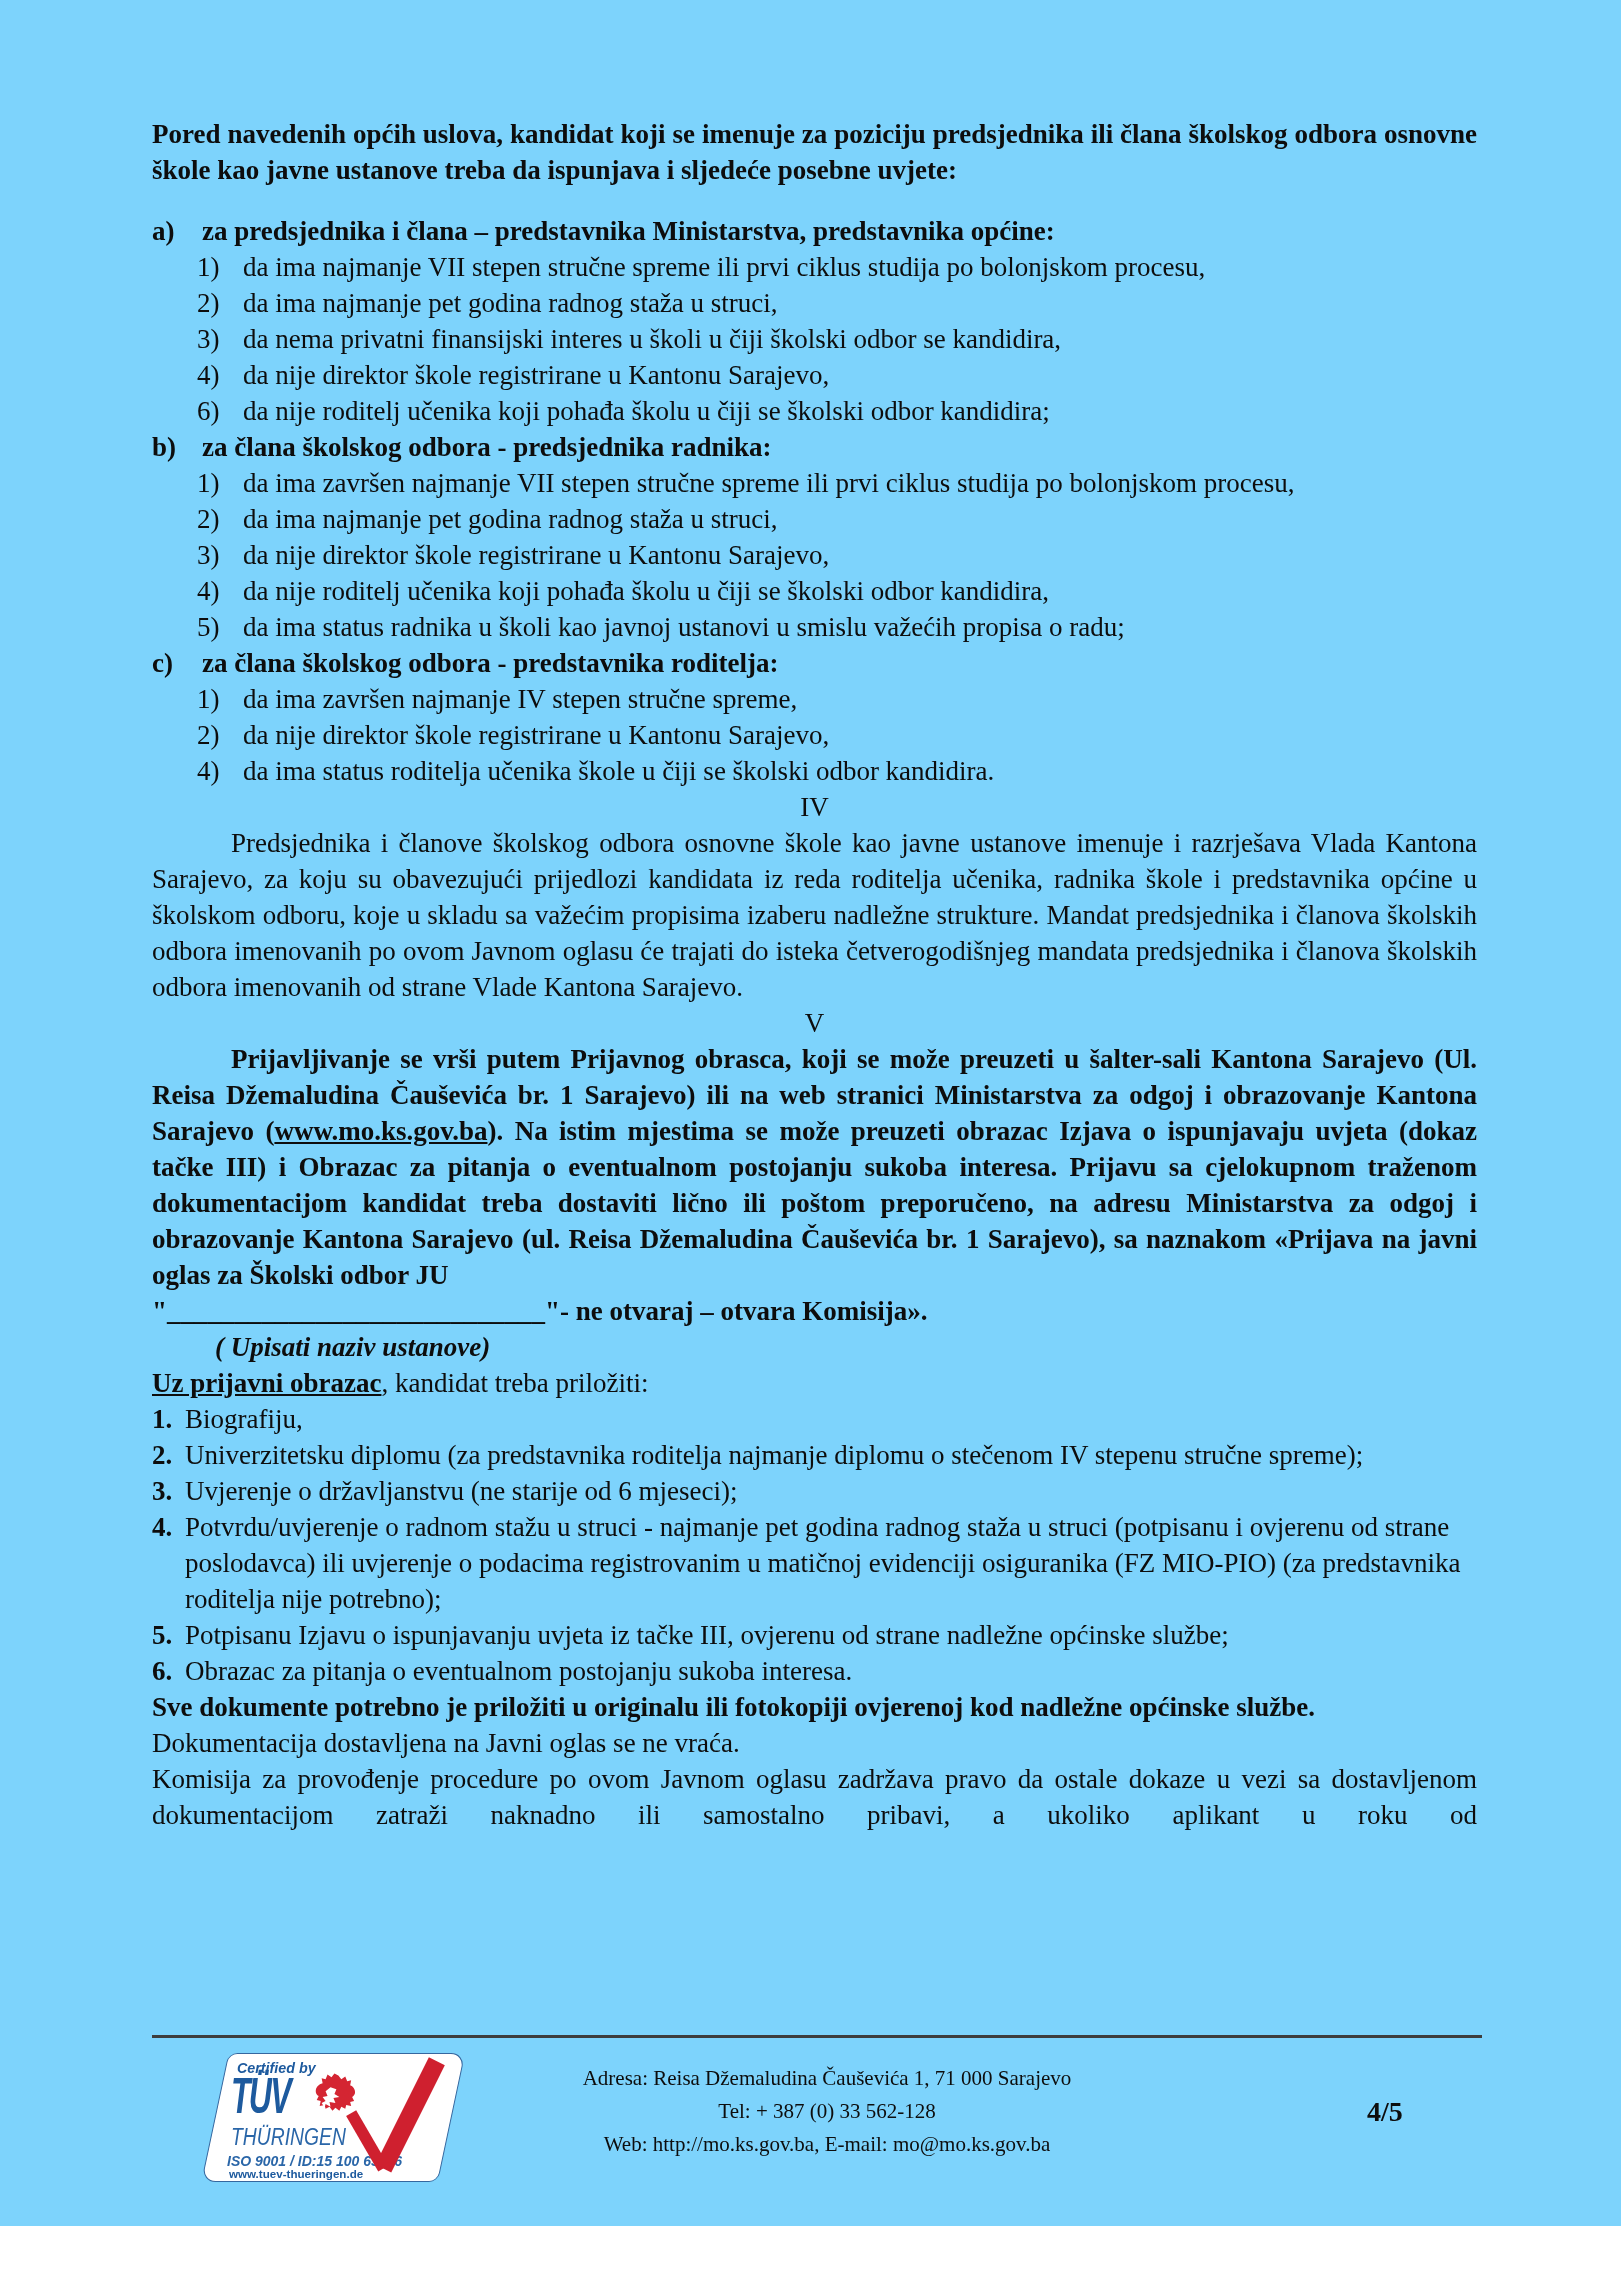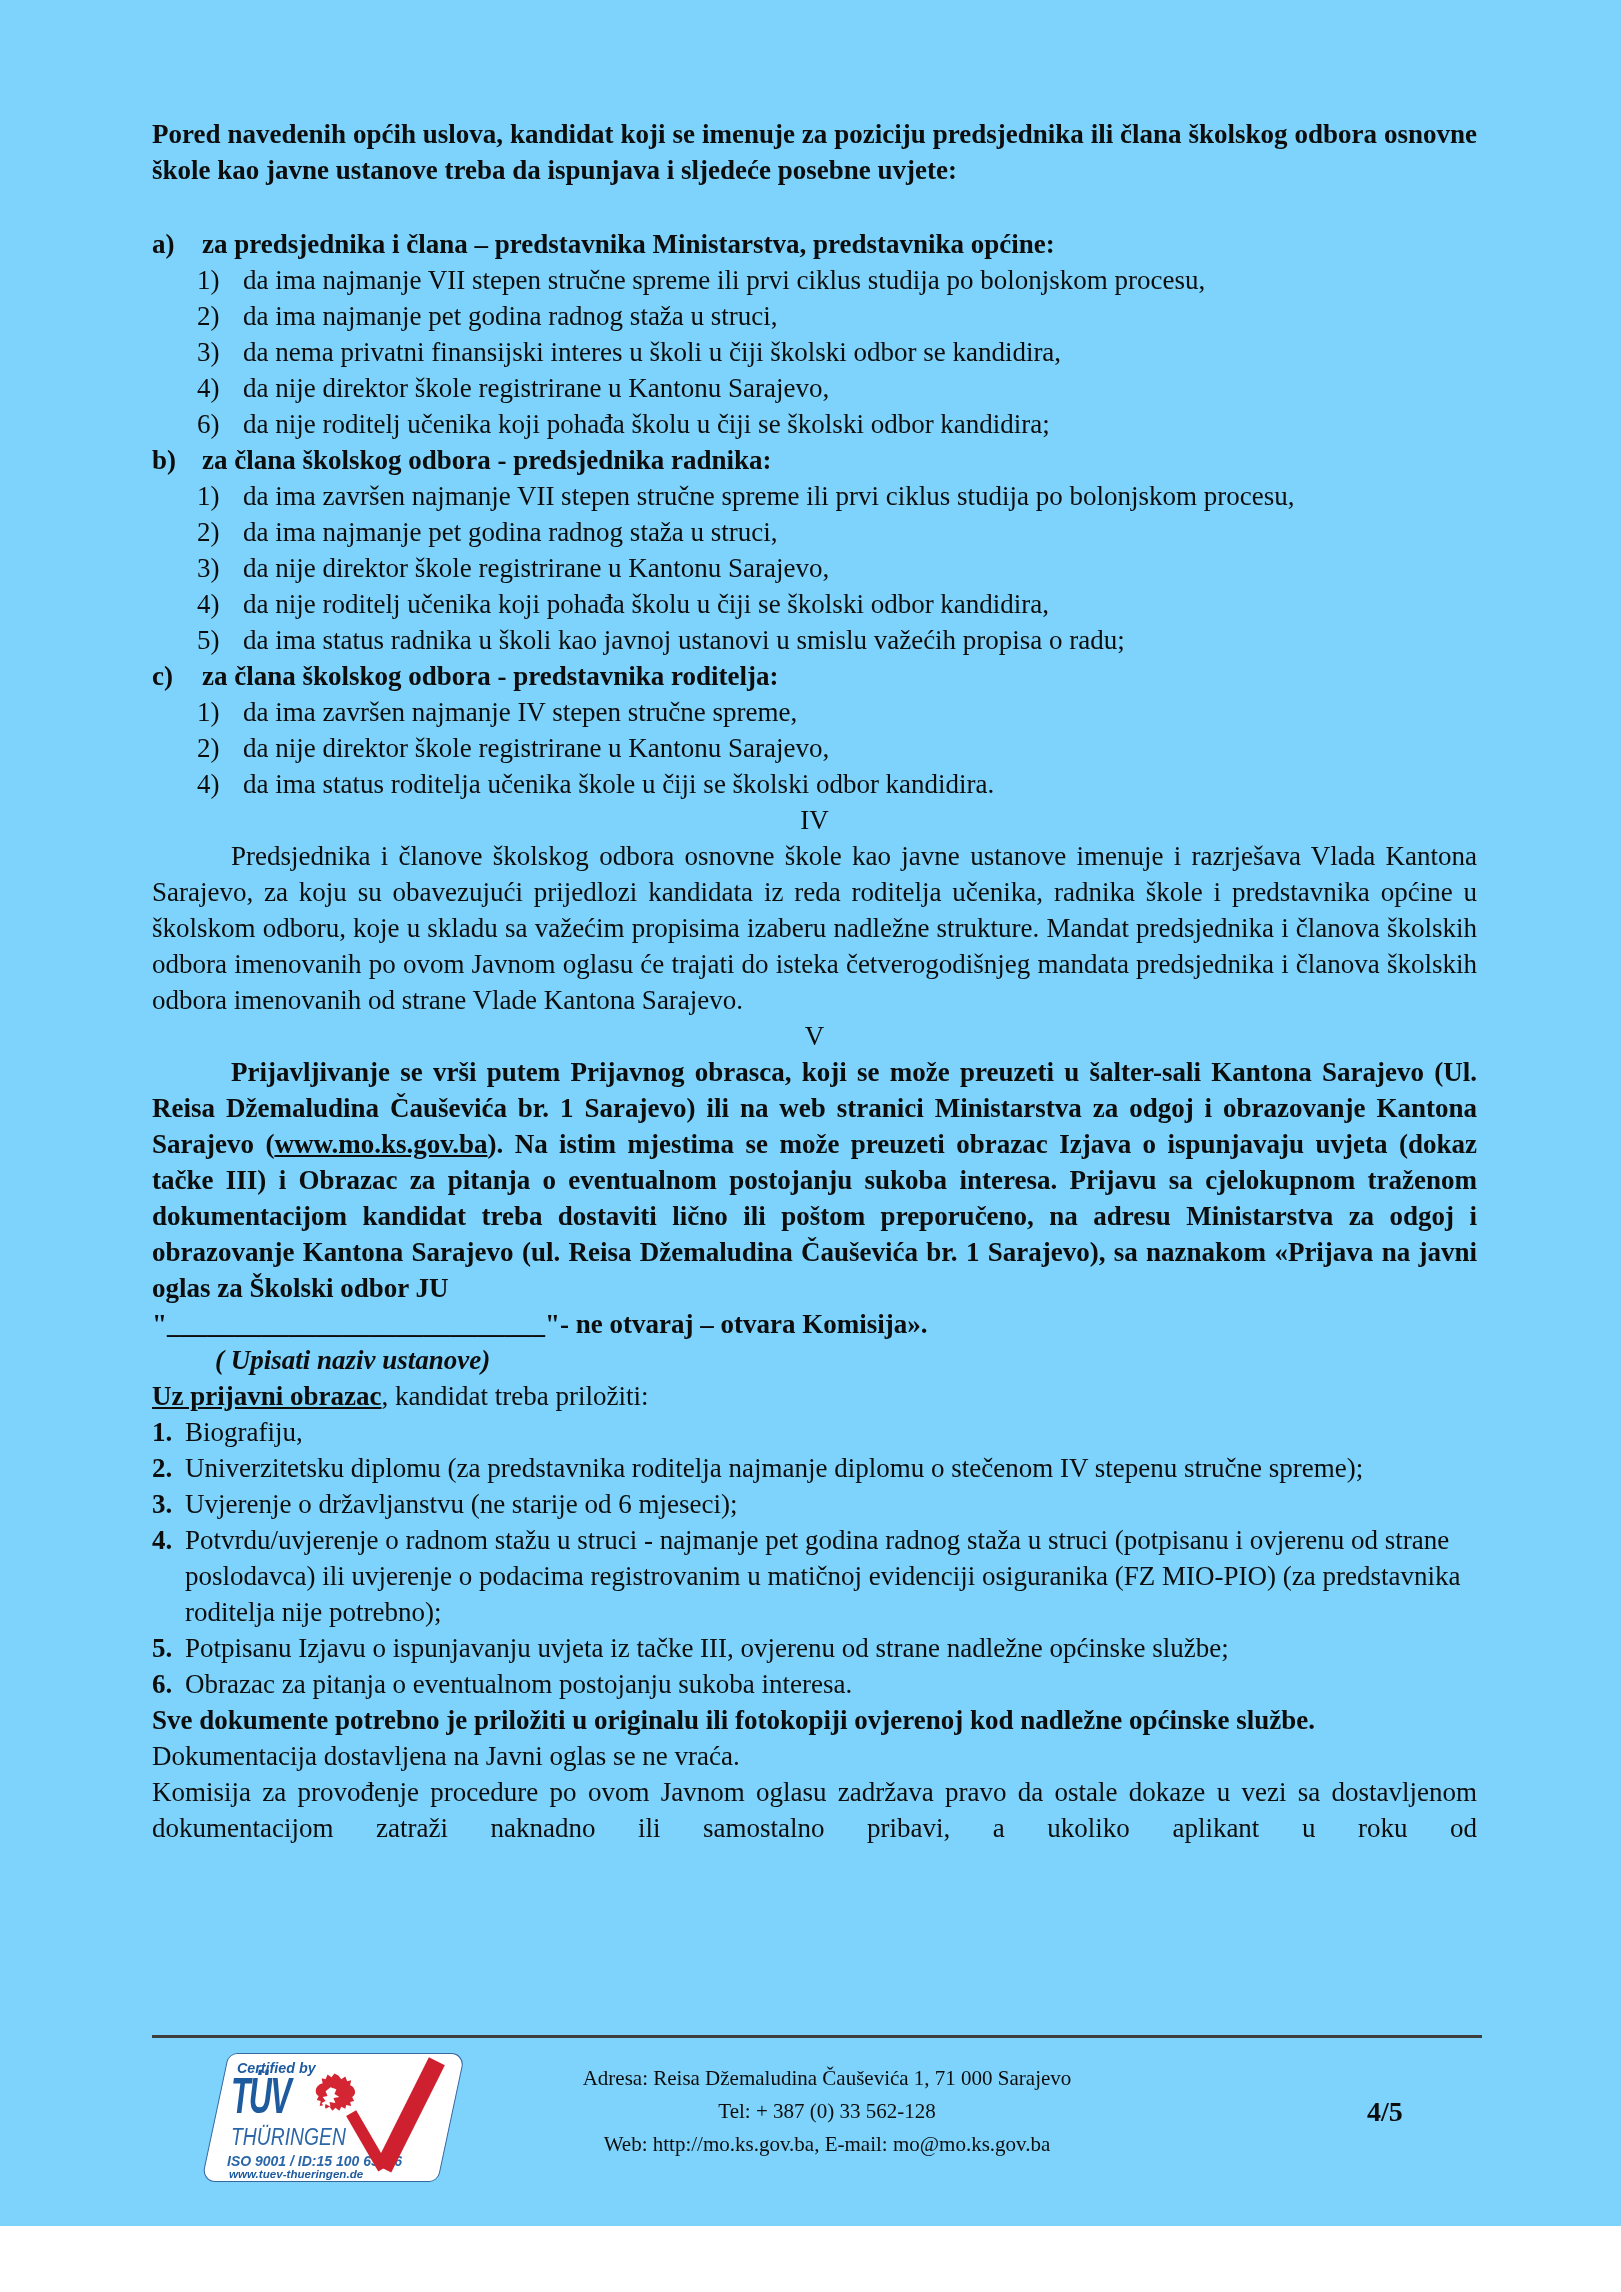--- a/index.html
+++ b/index.html
@@ -14,21 +14,21 @@
   .content p, .content div.block { margin:0; }
   .bold { font-weight:bold; }
   .justify { text-align:justify; }
   .justify-all { text-align:justify; text-align-last:justify; }
   .indent { text-indent:79px; }
 
   
   .intro { font-weight:bold; text-align:justify; }
 
   
-  .cond-group-first { margin-top:38px; }
+  .cond-group-first { margin-top:25px; }
   .cond-heading { font-weight:bold; }
   .cond-label { display:inline-block; width:50px; }
   .citem { padding-left:45px; }
   .cnum { display:inline-block; width:46px; }
 
   
   .roman { text-align:center; }
   .roman-iv { margin-top:14.3px; }
 
   
@@ -64,21 +64,21 @@
   .tuv-brand {
     position:absolute; left:43px; top:19.7px; font-size:50px; font-weight:bold; font-style:italic;
     letter-spacing:-2.7px; color:#1d5a9e; transform:scaleX(0.64); transform-origin:left top; line-height:1;
   }
   .tuv-lion { position:absolute; left:113px; top:21.5px; width:59px; height:52px; }
   .tuv-region {
     position:absolute; left:43px; top:75px; font-size:23px; font-style:italic; color:#2a66a8;
     letter-spacing:0px; transform:scaleX(0.84); transform-origin:left top; line-height:1;
   }
   .tuv-iso { position:absolute; left:39px; top:102px; font-size:14px; font-weight:bold; font-style:italic; color:#2a66a8; }
-  .tuv-url { position:absolute; left:41px; top:116px; font-size:11.6px; font-weight:bold; font-style:italic; color:#1d5a9e; }
+  .tuv-url { position:absolute; left:41px; top:116px; font-size:11.6px; font-weight:bold; color:#1d5a9e; }
   .tuv-check { position:absolute; left:154px; top:5.4px; width:104px; height:125px; }
 </style>
 </head>
 <body>
 
 <div class="page">
   <div class="content">
 
     <p class="intro">Pored navedenih općih uslova, kandidat koji se imenuje za poziciju predsjednika ili člana školskog odbora osnovne škole kao javne ustanove treba da ispunjava i sljedeće posebne uvjete:</p>
 

